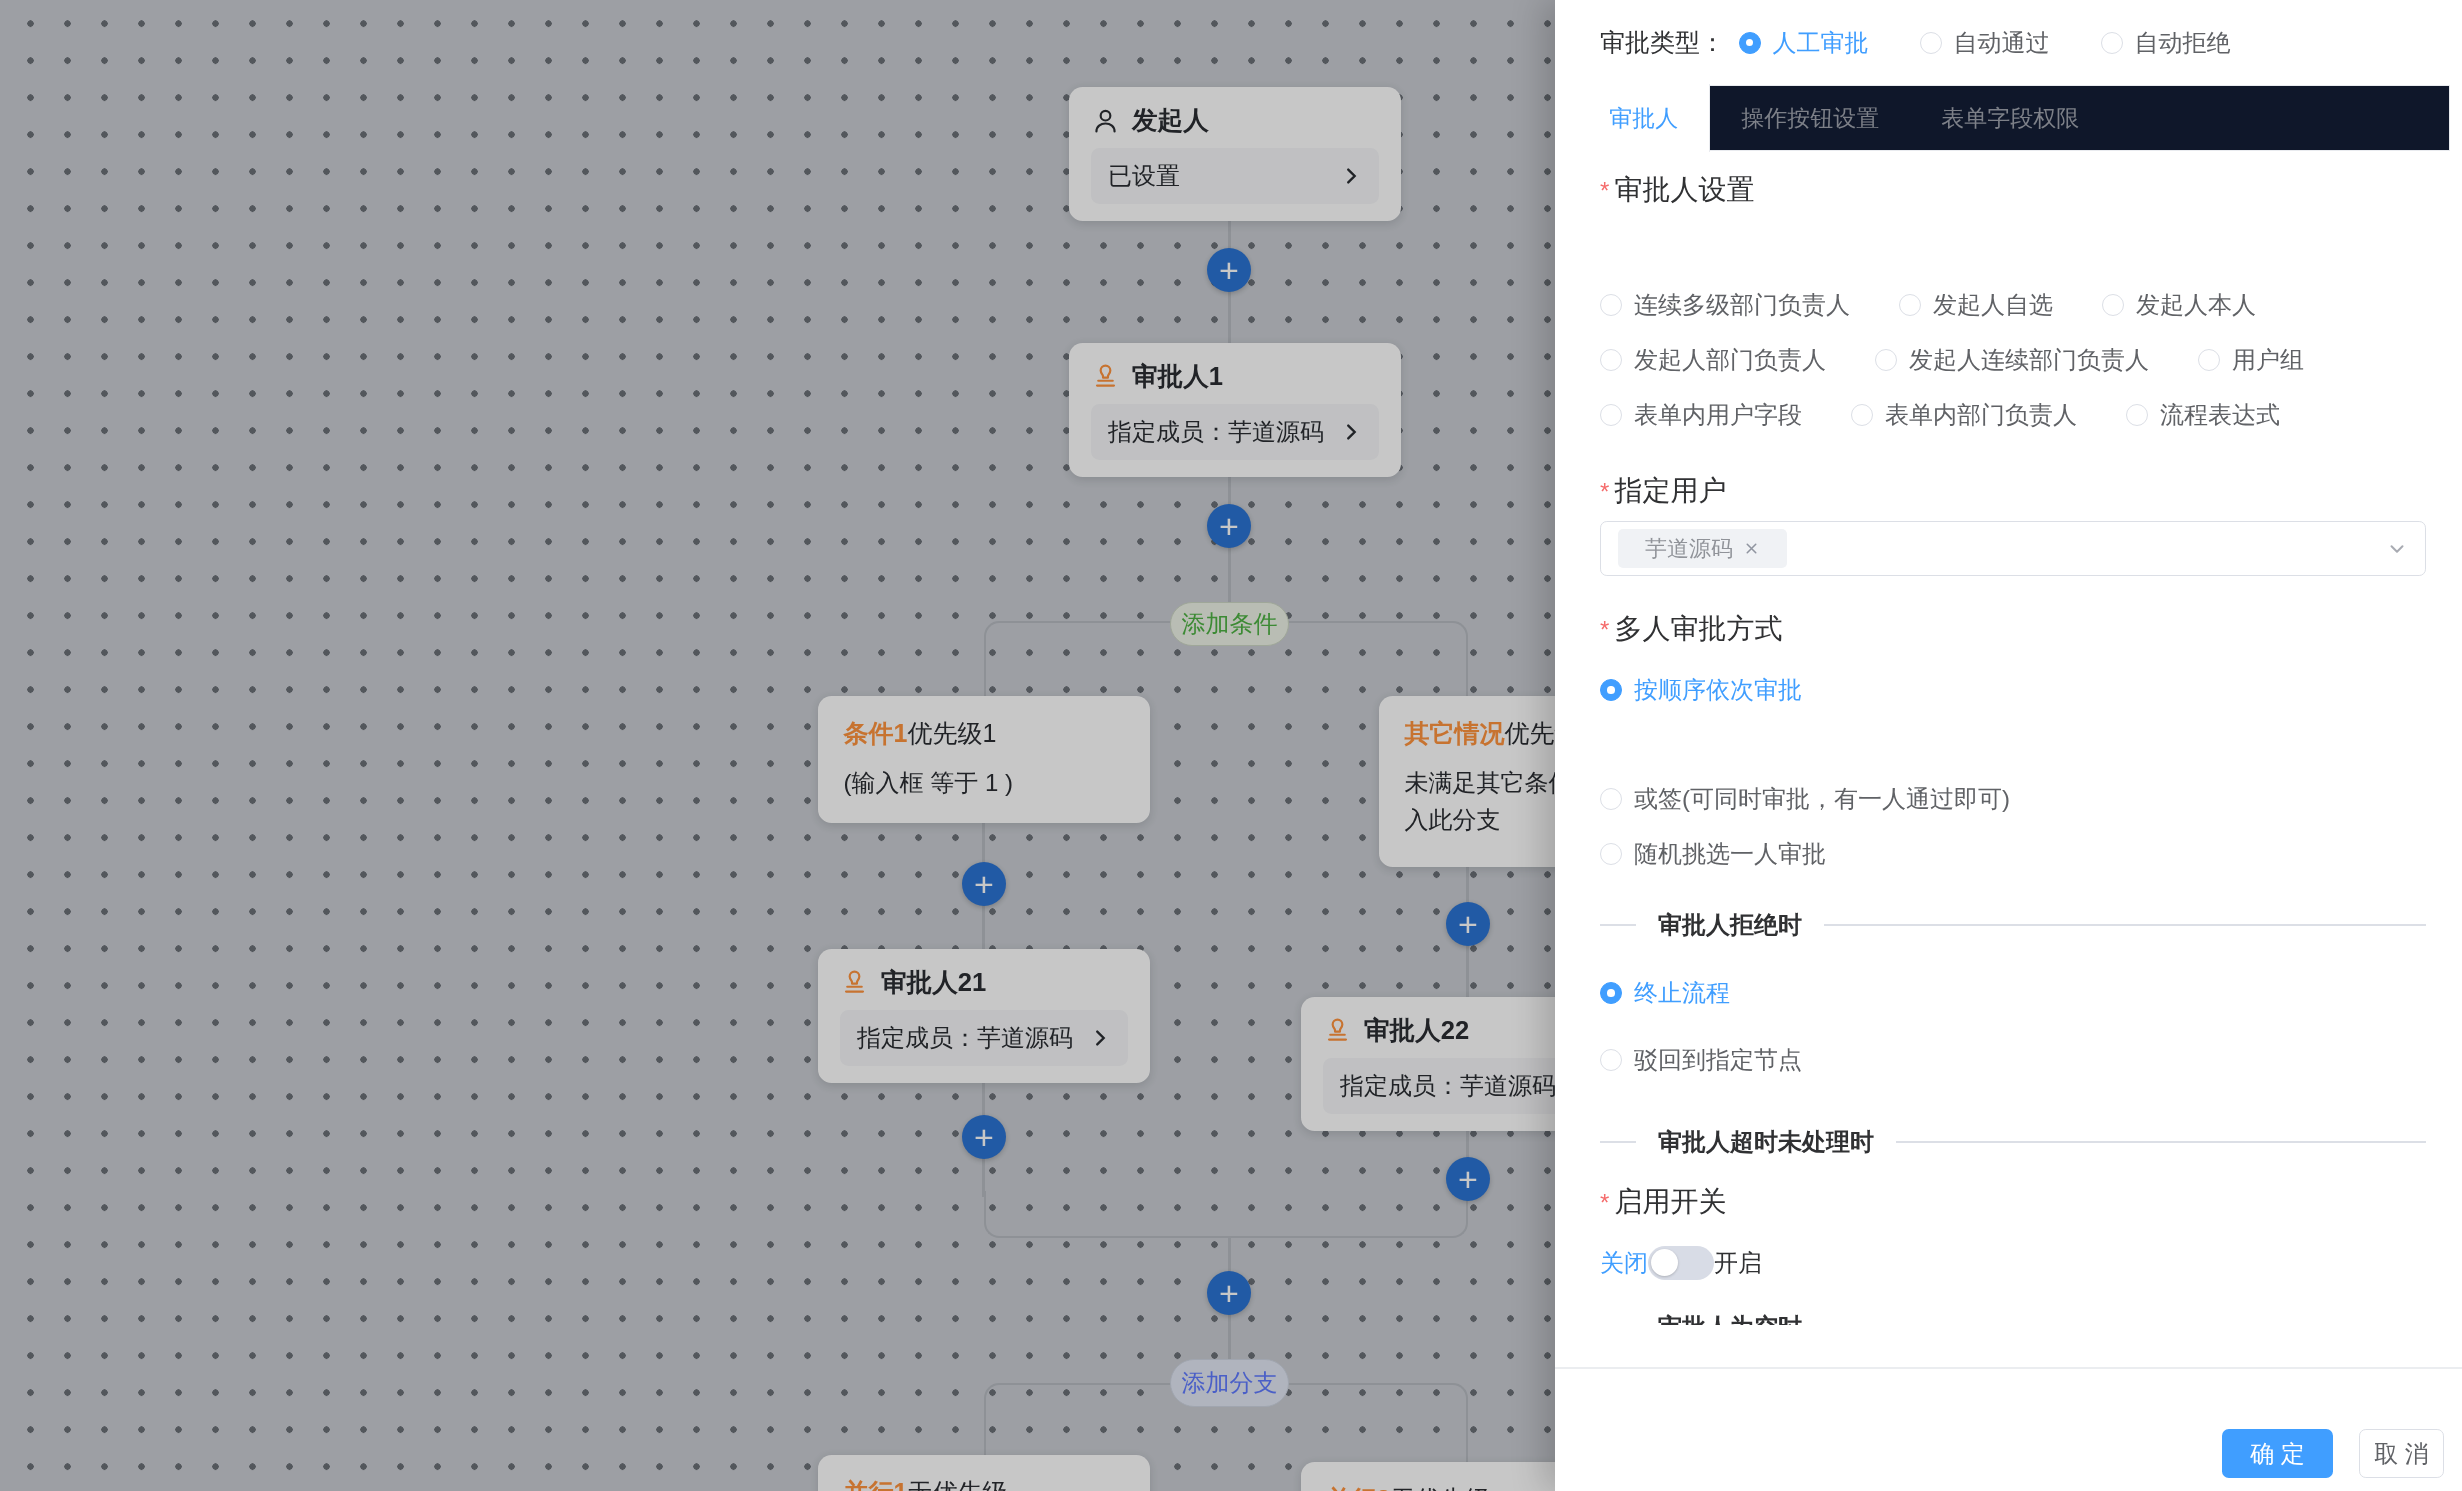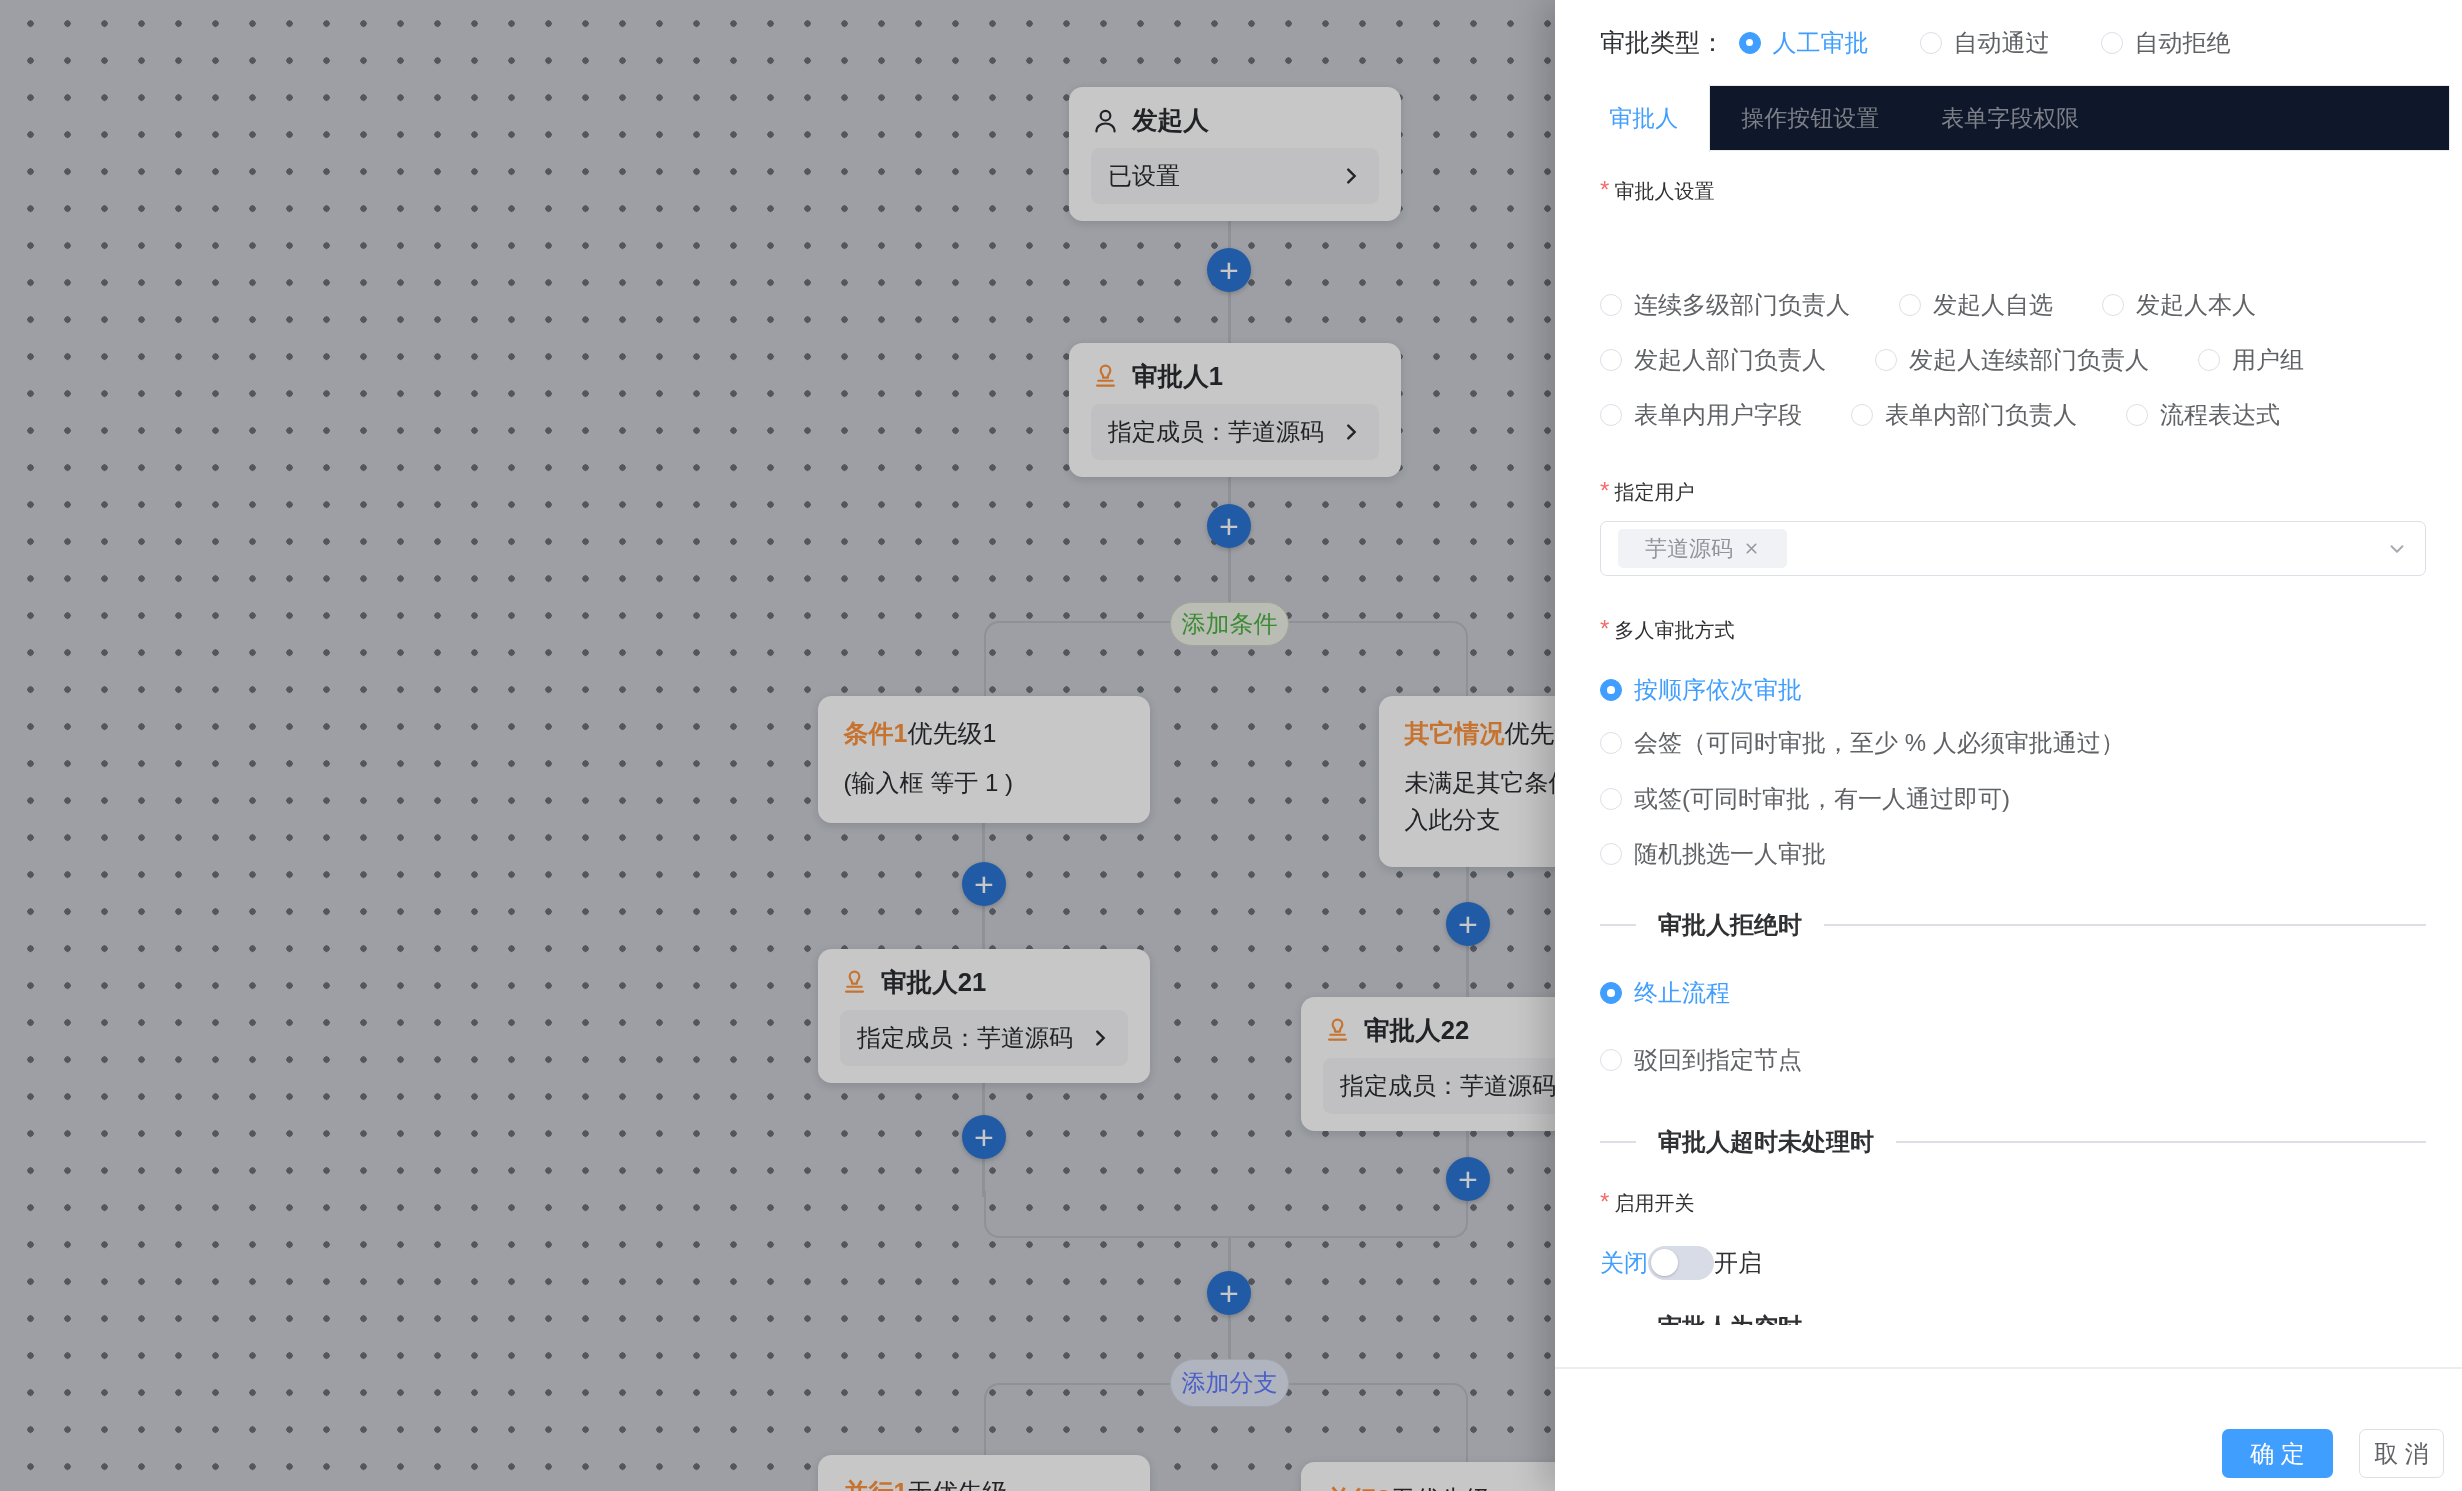--- a/index.html
+++ b/index.html
@@ -61,21 +61,21 @@
   .p-header .radio { margin-right:51px; }
 
   .tabbar { position:absolute; left:24px; right:12px; top:85px; height:66px;
     background:#0f172a; border:1.7px solid #e9ebef; display:flex; align-items:stretch; }
   .tab { display:flex; align-items:center; padding:0 31px; font-size:23px; color:#7d8088;
     cursor:pointer; }
   .tab.active { background:#ffffff; color:#409eff; border-right:1.7px solid #e9ebef;
     margin:-1.7px 0 -1.7px -1.7px; padding-top:1.7px; }
 
   .p-body { position:absolute; left:0; right:0; top:153px; height:1172px; overflow:hidden; }
-  .sec-label { position:absolute; left:45px; font-size:20px; color:#303133; font-weight:500;
+  .sec-label { position:absolute; left:45px; font-size:28px; color:#303133; font-weight:500;
     line-height:34px; white-space:nowrap; }
   .req::before { content:'*'; color:#f56c6c; margin-right:5.1px; font-size:24px; }
   .radio-row { position:absolute; left:45px; right:34px; height:34px; display:flex;
     align-items:center; column-gap:49px; }
   .radio-col { position:absolute; left:45px; height:34px; display:flex; align-items:center; }
 
   .selectbox { position:absolute; left:45px; right:36px; height:55px; background:#fff;
     border:1.7px solid #dcdfe6; border-radius:6.8px; display:flex; align-items:center;
     padding:0 17px; cursor:pointer; }
   .seltag { background:#f0f2f5; border-radius:5.1px; height:39px; display:flex;
@@ -323,26 +323,20 @@
       </div>
 
       <div class="sec-label req" style="top:459px;">多人审批方式</div>
 
       <div class="radio-col" style="top:520px;">
         <label class="radio checked">
             <span class="dot"></span>
             <span class="lbl">按顺序依次审批</span>
           </label>
       </div>
-      <div class="radio-col" style="top:573px;">
-        <label class="radio">
-            <span class="dot"></span>
-            <span class="lbl">会签（可同时审批，至少 % 人必须审批通过）</span>
-          </label>
-      </div>
       <div class="radio-col" style="top:629px;">
         <label class="radio">
             <span class="dot"></span>
             <span class="lbl">或签(可同时审批，有一人通过即可)</span>
           </label>
       </div>
       <div class="radio-col" style="top:684px;">
         <label class="radio">
             <span class="dot"></span>
             <span class="lbl">随机挑选一人审批</span>

